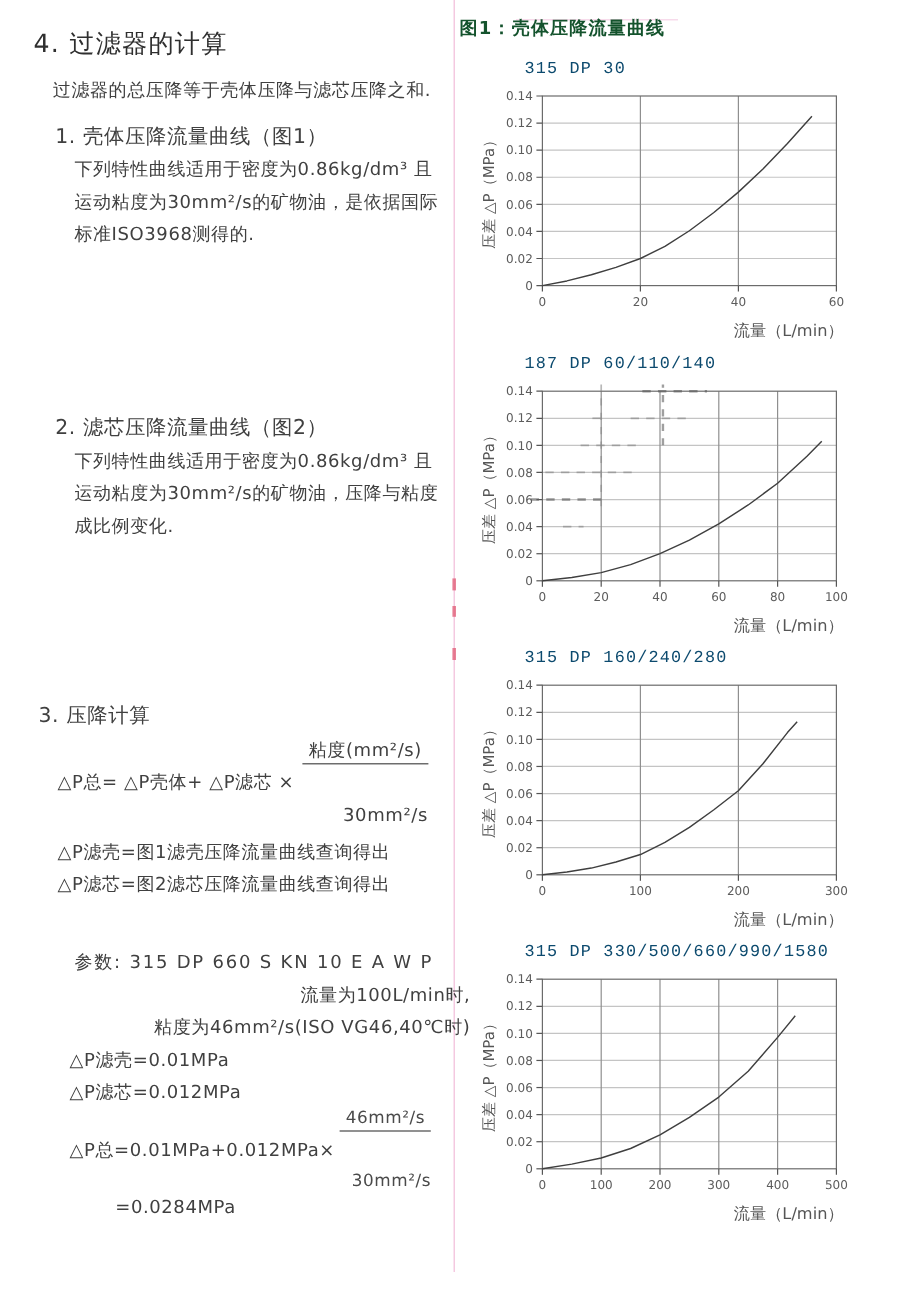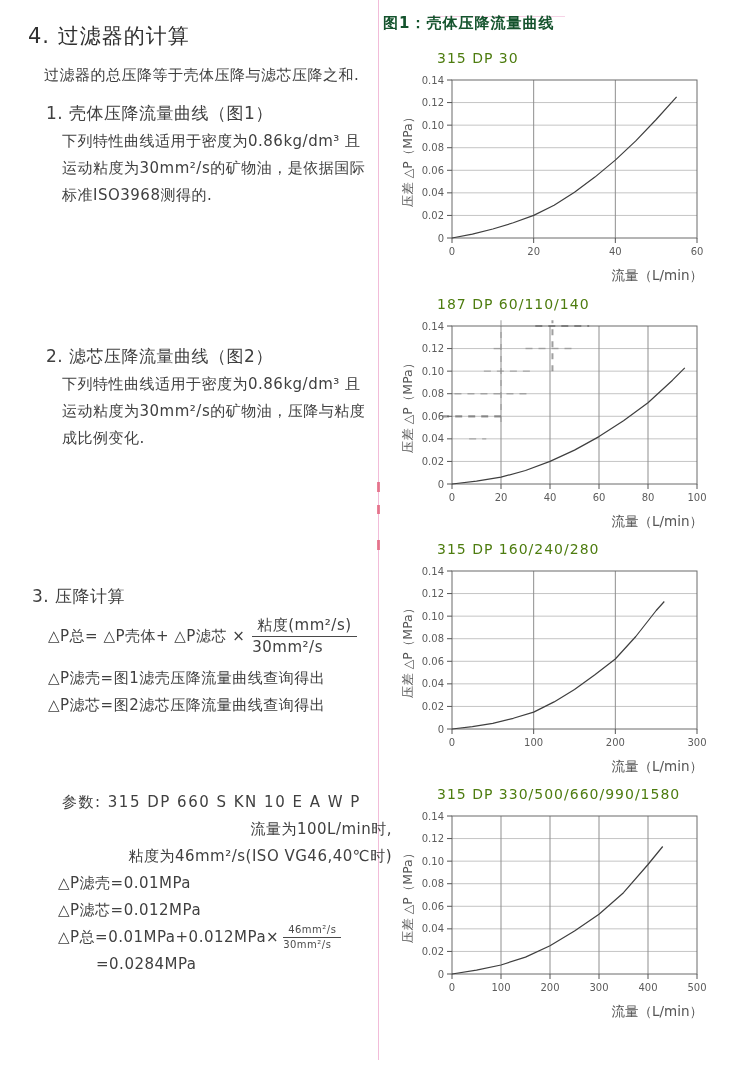--- a/index.html
+++ b/index.html
@@ -3,35 +3,35 @@
 <meta charset="utf-8">
 <style>
   html,body{margin:0;padding:0;background:#fff;}
   .page{position:relative;width:750px;height:1074px;background:#ffffff;overflow:hidden;
         font-family:"DejaVu Sans","Liberation Sans",sans-serif;color:#3b3b3b;}
   .abs{position:absolute;}
   
   .doc-title{font-size:21px;font-weight:500;letter-spacing:1px;color:#2f2f2f;}
   .body-text{font-size:15px;letter-spacing:0.5px;line-height:27px;color:#404040;}
   .sec-heading{font-size:17px;letter-spacing:0.5px;color:#404040;}
-  .frac{display:inline-flex;flex-direction:column;align-items:flex-start;vertical-align:middle;
-        margin-left:7px;line-height:1.25;}
+  .frac{display:inline-flex;flex-direction:column;align-items:flex-end;vertical-align:middle;
+        margin-left:7px;line-height:1.25;gap:32px;}
   .frac .num{padding:0 5px 1px 5px;border-bottom:1.5px solid #4a4a4a;}
   .frac .den{padding-top:1px;}
-  .frac.small{font-size:10px;line-height:1.2;margin-left:4px;color:#4a4a4a;}
+  .frac.small{font-size:14px;line-height:1.2;margin-left:4px;color:#4a4a4a;}
   .formula-row{display:flex;align-items:center;}
   
   .divider{position:absolute;left:378px;top:0;width:1px;height:1060px;background:#f2bcd9;}
   .divider-mark{position:absolute;left:-1px;width:3px;background:#e05a74;opacity:.75;}
   .top-artifact{position:absolute;left:430px;top:16px;width:135px;height:1px;background:#f6d3e6;}
   
   .fig-header{font-size:15px;font-weight:bold;letter-spacing:1px;color:#14532d;}
   .chart-block{position:absolute;left:396px;width:345px;}
   .chart-title{height:18px;margin-bottom:4px;padding-left:41px;font-size:14px;
-               letter-spacing:1px;color:#4d7c0f;}
+               letter-spacing:1px;color:#0c4a6e;font-family:Liberation Mono, monospace;}
   .chart-canvas{width:345px;height:212px;}
   svg text{font-family:"DejaVu Sans","Liberation Sans",sans-serif;}
 </style>
 </head>
 <body>
 
 <div class="page">
 
   <div class="divider">
     <span class="divider-mark" style="top:482px;height:10px;"></span>

